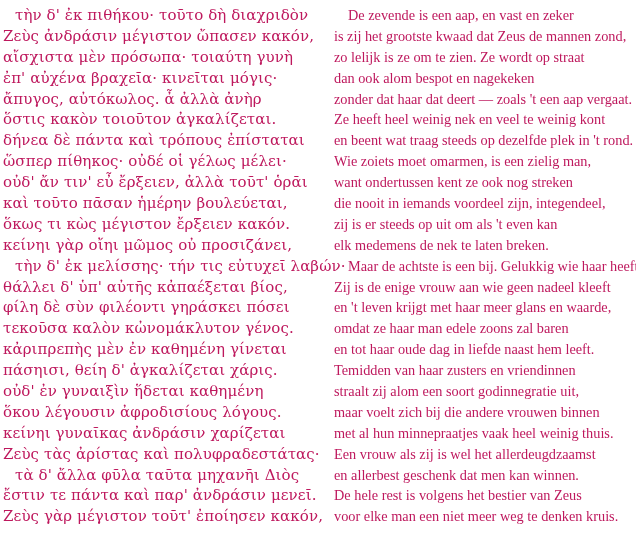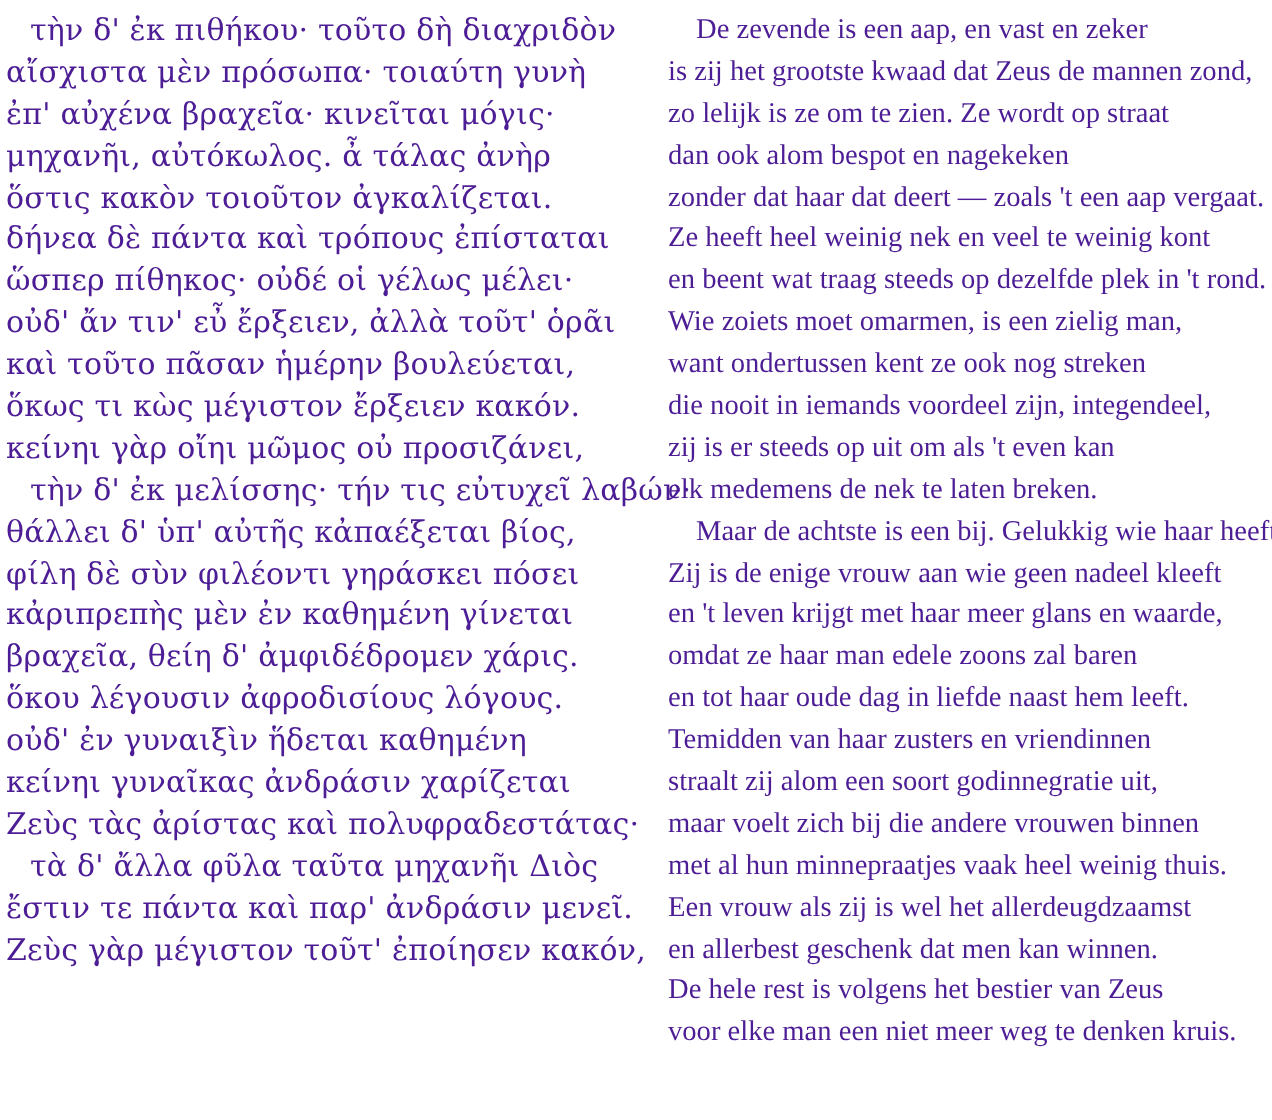--- a/index.html
+++ b/index.html
@@ -5,21 +5,21 @@
   html, body {
     margin: 0;
     padding: 0;
     background: #ffffff;
   }
   .page {
     position: relative;
     width: 636px;
     height: 560px;
     background: #ffffff;
-    color: #4c1d95;
+    color: #be185d;
     overflow: hidden;
   }
   .column {
     position: absolute;
     top: 5px;
     white-space: nowrap;
   }
   .column.greek {
     left: 3px;
     font-family: "DejaVu Serif", serif;
@@ -42,37 +42,39 @@
   .line.indent-dutch {
     padding-left: 14px;
   }
 </style>
 </head>
 <body>
 
 <div class="page">
   <div class="column greek">
       <div class="line indent-greek">τὴν δ' ἐκ πιθήκου· τοῦτο δὴ διαχριδὸν</div>
+      <div class="line">Ζεὺς ἀνδράσιν μέγιστον ὤπασεν κακόν,</div>
       <div class="line">αἴσχιστα μὲν πρόσωπα· τοιαύτη γυνὴ</div>
       <div class="line">ἐπ' αὐχένα βραχεῖα· κινεῖται μόγις·</div>
-      <div class="line">μηχανῆι, αὐτόκωλος. ἆ τάλας ἀνὴρ</div>
+      <div class="line">ἄπυγος, αὐτόκωλος. ἆ ἀλλὰ ἀνὴρ</div>
       <div class="line">ὅστις κακὸν τοιοῦτον ἀγκαλίζεται.</div>
       <div class="line">δήνεα δὲ πάντα καὶ τρόπους ἐπίσταται</div>
       <div class="line">ὥσπερ πίθηκος· οὐδέ οἱ γέλως μέλει·</div>
       <div class="line">οὐδ' ἄν τιν' εὖ ἔρξειεν, ἀλλὰ τοῦτ' ὁρᾶι</div>
       <div class="line">καὶ τοῦτο πᾶσαν ἡμέρην βουλεύεται,</div>
       <div class="line">ὅκως τι κὼς μέγιστον ἔρξειεν κακόν.</div>
       <div class="line">κείνηι γὰρ οἴηι μῶμος οὐ προσιζάνει,</div>
       <div class="line indent-greek">τὴν δ' ἐκ μελίσσης· τήν τις εὐτυχεῖ λαβών·</div>
       <div class="line">θάλλει δ' ὑπ' αὐτῆς κἀπαέξεται βίος,</div>
       <div class="line">φίλη δὲ σὺν φιλέοντι γηράσκει πόσει</div>
+      <div class="line">τεκοῦσα καλὸν κὠνομάκλυτον γένος.</div>
       <div class="line">κἀριπρεπὴς μὲν ἐν καθημένη γίνεται</div>
-      <div class="line">βραχεῖα, θείη δ' ἀμφιδέδρομεν χάρις.</div>
+      <div class="line">πάσηισι, θείη δ' ἀγκαλίζεται χάρις.</div>
+      <div class="line">οὐδ' ἐν γυναιξὶν ἥδεται καθημένη</div>
       <div class="line">ὅκου λέγουσιν ἀφροδισίους λόγους.</div>
-      <div class="line">οὐδ' ἐν γυναιξὶν ἥδεται καθημένη</div>
       <div class="line">κείνηι γυναῖκας ἀνδράσιν χαρίζεται</div>
       <div class="line">Ζεὺς τὰς ἀρίστας καὶ πολυφραδεστάτας·</div>
       <div class="line indent-greek">τὰ δ' ἄλλα φῦλα ταῦτα μηχανῆι Διὸς</div>
       <div class="line">ἔστιν τε πάντα καὶ παρ' ἀνδράσιν μενεῖ.</div>
       <div class="line">Ζεὺς γὰρ μέγιστον τοῦτ' ἐποίησεν κακόν,</div>
     </div>
   <div class="column dutch">
       <div class="line indent-dutch">De zevende is een aap, en vast en zeker</div>
       <div class="line">is zij het grootste kwaad dat Zeus de mannen zond,</div>
       <div class="line">zo lelijk is ze om te zien. Ze wordt op straat</div>

